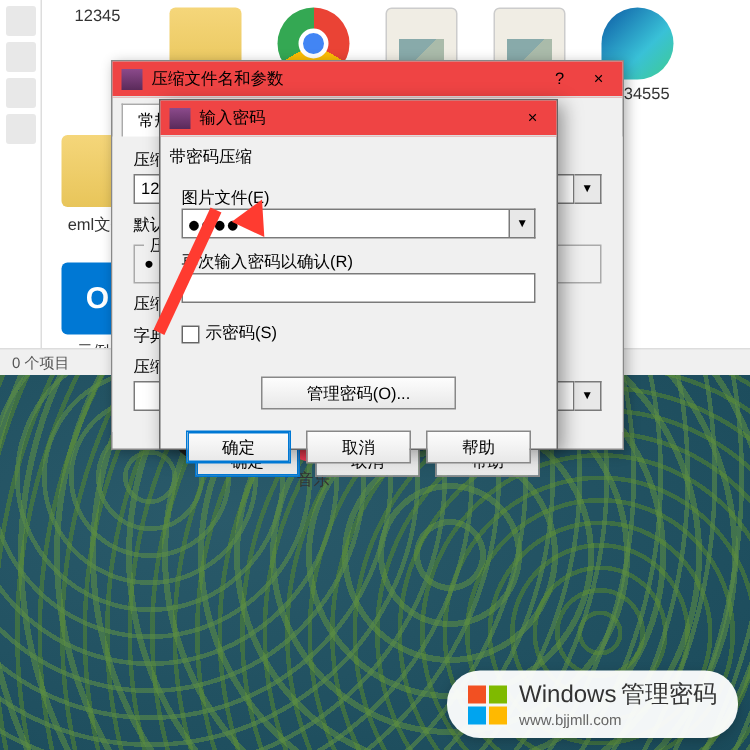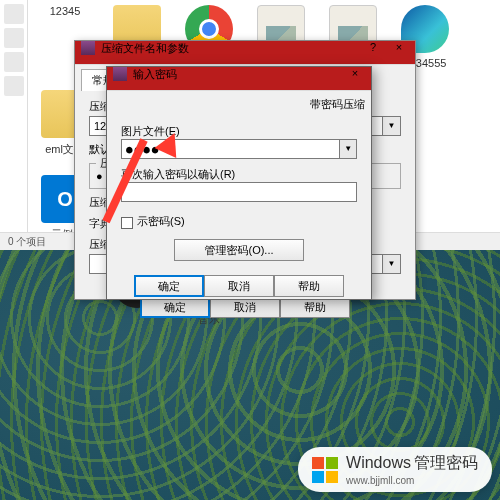--- a/index.html
+++ b/index.html
@@ -23,41 +23,41 @@
 .edge-icon{background:linear-gradient(135deg,#0c59a4,#39c1d7 60%,#3fcc8e);border-radius:50% 50% 50% 10%}
 .word-icon{background:#2b579a;color:#fff;font-size:20px;font-weight:bold}
 .outlook-icon{background:#0078d4;color:#fff;font-size:20px;font-weight:bold}
 .sheet-icon{background:#107c41;color:#fff;font-size:20px;font-weight:bold}
 .piano-icon{background:#222;color:#fff;border-radius:50%;font-family:cursive;font-size:10px;text-align:center;line-height:1.1;padding-top:10px}
 .music-icon{background:linear-gradient(135deg,#ff5e3a,#ff2a68);border-radius:50%;color:#fff;font-size:24px}
 .blank-icon{border:1px solid #ccc;background:#fff}
 .ppt-stub{position:absolute;left:280px;top:140px;width:30px;height:40px;background:#d24726;border-radius:3px}
 .status-bar{position:absolute;left:0;top:232px;width:100%;height:18px;background:#f0f0f0;border-top:1px solid #ddd;font-size:10px;color:#555;padding:2px 8px}
 .dialog1{position:absolute;left:74px;top:40px;width:342px;height:260px;background:#f0f0f0;border:1px solid #888;box-shadow:2px 2px 8px rgba(0,0,0,.3)}
-.titlebar{height:24px;background:#b91c1c;display:flex;padding:0 6px;border-bottom:1px solid #ddd;gap:6px}
+.titlebar{height:24px;background:#ef4444;display:flex;align-items:center;padding:0 6px;border-bottom:1px solid #ddd;gap:6px}
 .titlebar .sp{flex:1}
 .titlebar .x{width:20px;text-align:center;cursor:default}
 .rar-icon{width:14px;height:14px;background:linear-gradient(#8b4a8b,#5a2a5a);display:inline-block}
 .tabs{display:flex;padding:4px 6px 0;gap:2px}
 .tab{padding:3px 10px;background:#f0f0f0;border:1px solid #aaa;border-bottom:none;font-size:11px}
 .tab.active{background:#fff}
 .form-body{padding:8px 14px;background:#f0f0f0}
 .form-row{margin-bottom:6px}
 .form-row label{display:block;font-size:11px;margin-bottom:2px}
 .txt{width:100%;height:20px;border:1px solid #7a7a7a;background:#fff;padding:0 4px;font-size:11px}
 .combo{display:flex}
 .combo .txt{flex:1}
 .combo .arr{width:18px;height:20px;border:1px solid #7a7a7a;border-left:none;background:#e8e8e8;text-align:center;line-height:18px;font-size:8px}
 .group{border:1px solid #aaa;padding:6px;margin-bottom:6px;position:relative}
 .group-title{position:absolute;top:-8px;left:6px;background:#f0f0f0;padding:0 4px;font-size:11px}
-.btn-row{display:flex;justify-content:center;gap:0;padding:8px}
+.btn-row{display:flex;justify-content:center;gap:10px;padding:8px}
 .btn{width:70px;height:22px;border:1px solid #888;background:linear-gradient(#fdfdfd,#e8e8e8);font-size:11px}
 .btn.def{border:1px solid #0078d4;box-shadow:0 0 0 1px #0078d4 inset}
 .dialog2{position:absolute;left:106px;top:66px;width:266px;height:234px;background:#f0f0f0;border:1px solid #666;box-shadow:3px 3px 12px rgba(0,0,0,.4)}
-.d2-title{text-align:right;padding:6px;font-size:11px}
+.d2-title{text-align:left;padding:6px;font-size:11px}
 .d2-body{padding:6px 14px}
 .pw-field{width:100%;height:20px;border:1px solid #7a7a7a;background:#fff;padding:0 4px;font-family:monospace;letter-spacing:2px}
 .chk-row{display:flex;align-items:flex-end;gap:4px;margin:4px 0;font-size:11px}
 .chk{width:12px;height:12px;border:1px solid #666;background:#fff}
 .arrow{position:absolute;left:100px;top:130px;width:90px;height:90px;pointer-events:none;z-index:50}
 .arrow-line{position:absolute;left:40px;top:10px;width:8px;height:90px;background:#ff3b30;transform:rotate(25deg);transform-origin:top}
 .arrow-head{position:absolute;left:58px;top:2px;width:0;height:0;border-left:12px solid transparent;border-right:12px solid transparent;border-bottom:22px solid #ff3b30;transform:rotate(25deg)}
 .watermark{position:absolute;bottom:8px;right:8px;background:rgba(255,255,255,.95);border-radius:22px;padding:6px 14px;display:flex;align-items:center;gap:8px;box-shadow:0 2px 8px rgba(0,0,0,.2)}
 .win-logo{width:26px;height:26px;display:grid;grid-template:1fr 1fr/1fr 1fr;gap:2px}
 .win-logo span:nth-child(1){background:#f25022}.win-logo span:nth-child(2){background:#7fba00}.win-logo span:nth-child(3){background:#00a4ef}.win-logo span:nth-child(4){background:#ffb900}
@@ -233,21 +233,21 @@
     <div class="combo" style="margin-bottom:8px">
         <input class="pw-field" value="●●●●" style="">
         <div class="arr">▼</div>
       </div>
     <label>再次输入密码以确认(R)</label>
     <input class="pw-field" style="margin-bottom: 8px;" value="">
     <div class="chk-row">
         <span class="chk"></span>
         <span>示密码(S)</span>
       </div>
-    <div style="text-align:center;margin-top:10px"><button class="btn" style="width:130px">管理密码(O)...</button></div>
+    <div style="text-align:center;margin-top:22px"><button class="btn" style="width:130px">管理密码(O)...</button></div>
   </div>
   <div class="btn-row">
     <button class="btn def">确定</button>
     <button class="btn">取消</button>
     <button class="btn">帮助</button>
   </div>
 </div>
 
 <div class="arrow">
   <div class="arrow-head"></div>

